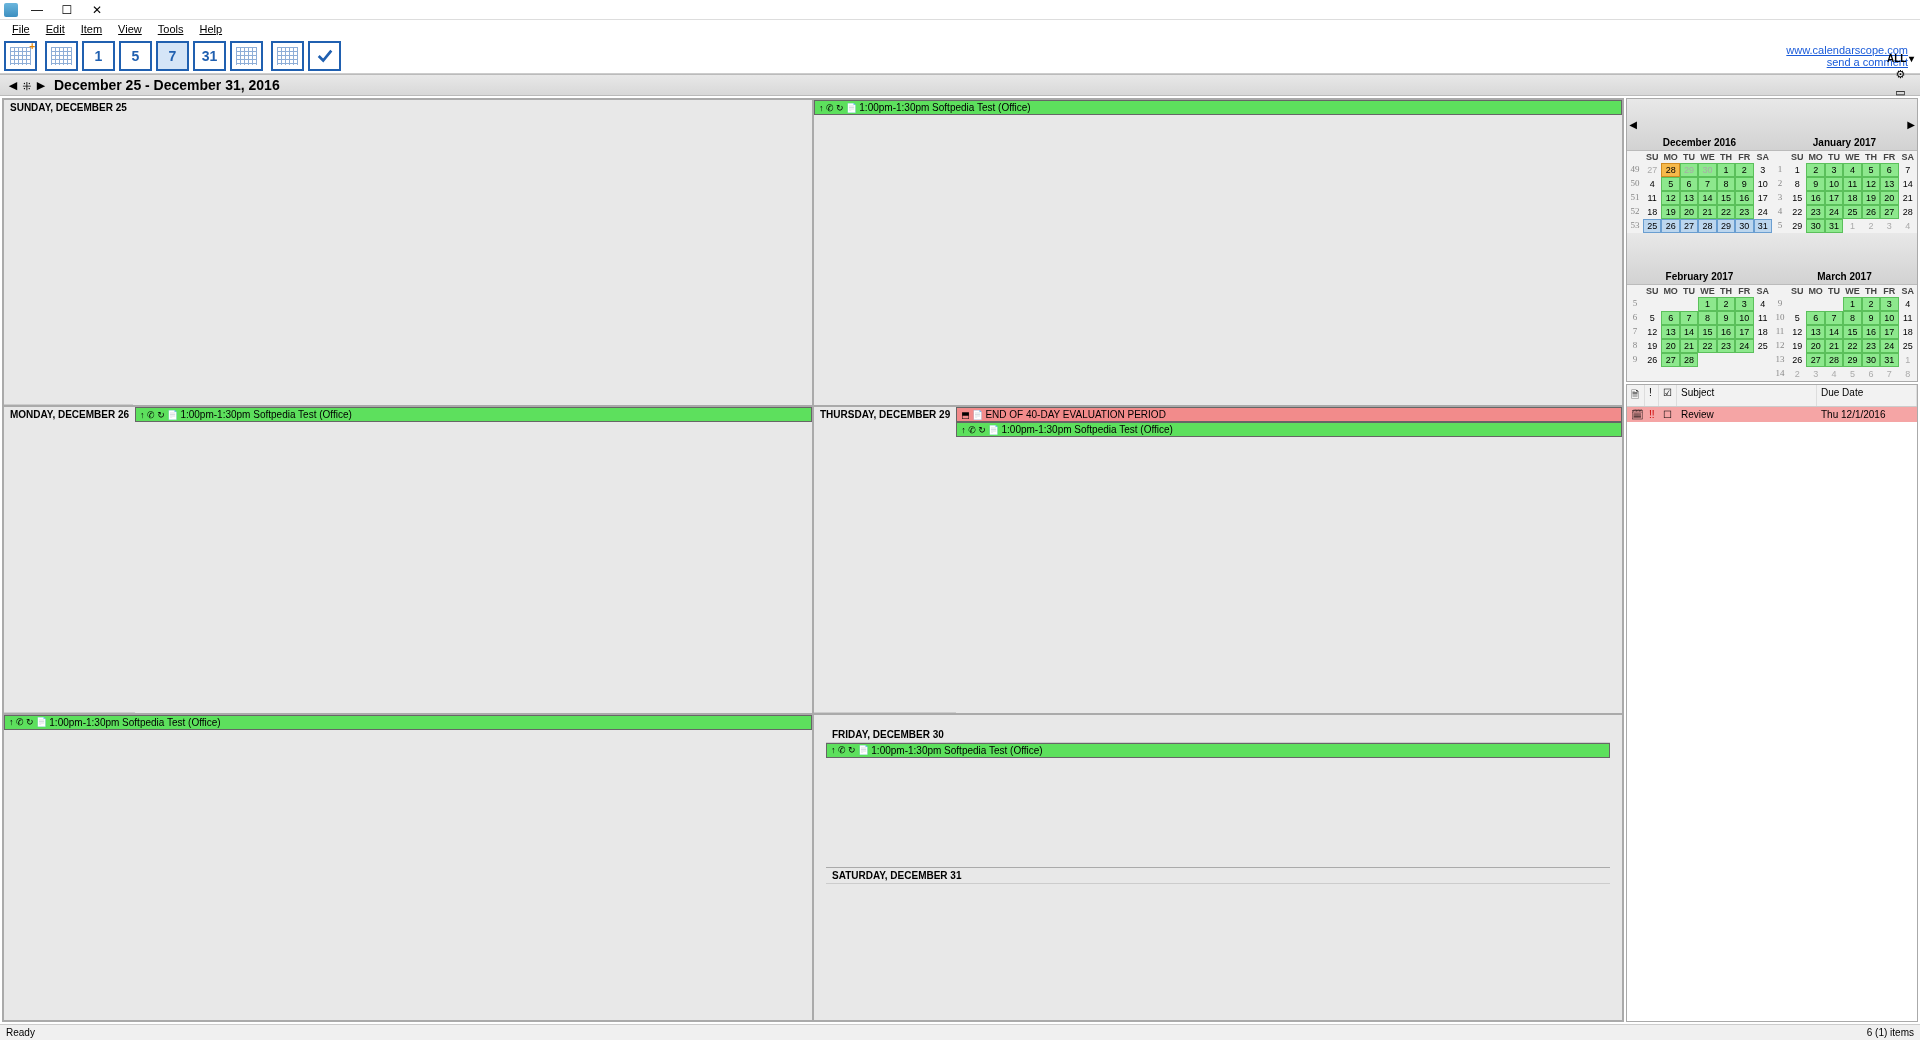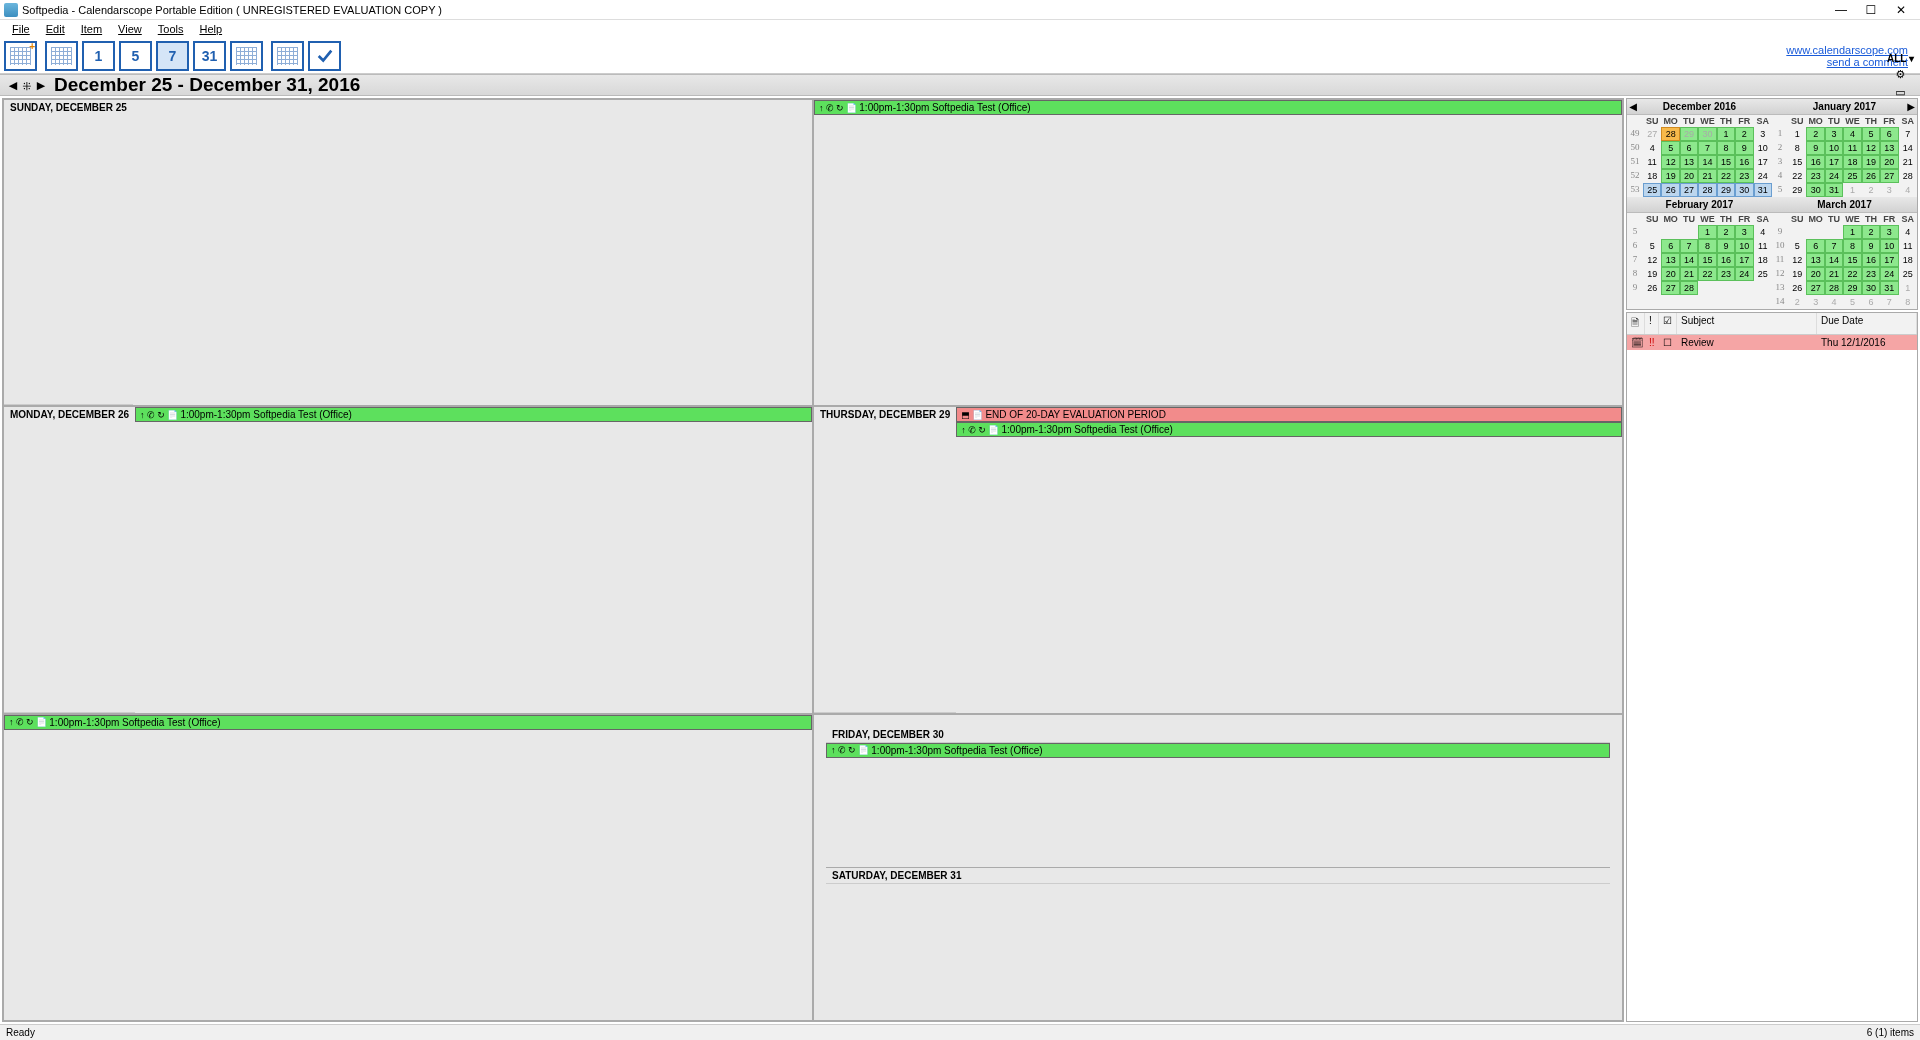--- a/index.html
+++ b/index.html
@@ -14,41 +14,41 @@
 .tbtn { width: 33px; height: 30px; border: 2px solid #2060b0; background: #fff; margin-right: 4px; display: flex; align-items: center; justify-content: center; cursor: pointer; font-weight: bold; color: #2060b0; font-size: 14px; position: relative; }
 .tbtn.plus::after { content: "+"; position: absolute; top: -2px; right: 0; font-size: 10px; color: #e08000; }
 .tbtn.cal::before { content: ""; position: absolute; inset: 4px; background: repeating-linear-gradient(#2060b0 0 1px, transparent 1px 4px), repeating-linear-gradient(90deg, #2060b0 0 1px, transparent 1px 4px); opacity: 0.5; }
 .tbtn.sel { background: #d5e5f7; }
 .tbtn svg { width: 18px; height: 18px; }
 .toolbar-spacer { flex: 1; }
 .toolbar-links { text-align: right; font-size: 11px; padding-right: 8px; }
 .toolbar-links a { color: #1a5bd9; text-decoration: underline; cursor: pointer; display: block; }
 .datebar { height: 22px; background: linear-gradient(#e8e8e8,#d8d8d8); border-top: 1px solid #bbb; border-bottom: 1px solid #bbb; display: flex; align-items: center; padding: 0 6px; }
 .nav-arrow { width: 14px; cursor: pointer; text-align: center; font-size: 11px; }
-.dbar-title { font-weight: bold; font-size: 19px; margin-left: 6px; flex: 1; }
+.dbar-title { font-weight: bold; font-size: 14px; margin-left: 6px; flex: 1; }
 .dbar-right { display: flex; align-items: center; gap: 4px; flex-direction: column; }
 .dbar-right .pill { font-size: 10px; font-weight: bold; }
 .icon-sm { width: 14px; height: 14px; display: inline-flex; align-items: center; justify-content: center; cursor: pointer; font-size: 11px; }
 .main { display: flex; height: calc(100vh - 20px - 18px - 36px - 22px - 16px); }
 .weekview { flex: 1; display: grid; grid-template-columns: 1fr 1fr; grid-template-rows: 1fr 1fr 1fr; border: 1px solid #aaa; margin: 2px; background: #e8e8e8; }
 .daycell { border: 1px solid #aaa; display: flex; flex-direction: row; overflow: hidden; }
 .dayhdr { background: #e8e8e8; font-size: 10px; font-weight: bold; padding: 2px 6px; border-bottom: 1px solid #ccc; }
 .daybody { flex: 1; background: #e8e8e8; }
 .event { font-size: 10px; padding: 1px 4px; border: 1px solid #666; display: flex; align-items: center; gap: 2px; }
 .event.green { background: #5de05d; }
 .event.red { background: #f28b8b; }
 .ev-icons { font-size: 9px; }
 .sat-split { display: flex; flex-direction: column; }
 .sat-split > div { flex: 1; border-top: 1px solid #aaa; display: flex; flex-direction: column; }
 .rightpanel { width: 292px; display: flex; flex-direction: column; margin: 2px 2px 2px 0; gap: 2px; }
 .mini-cals { border: 1px solid #aaa; background: #f2f2f2; display: grid; grid-template-columns: 1fr 1fr; }
 .mini-cal { font-size: 9px; }
 .mini-hdr { background: linear-gradient(#e8e8e8,#d2d2d2); text-align: center; font-size: 10px; padding: 2px 0; display: flex; align-items: center; border-bottom: 1px solid #bbb; }
 .mini-hdr .arrow { width: 12px; cursor: pointer; }
-.mini-hdr .ttl { flex: 1; font-weight: bold; }
+.mini-hdr .ttl { flex: 1; font-weight: bold; margin-top: 36px; }
 .mini-grid { display: grid; grid-template-columns: 16px repeat(7, 1fr); }
 .mini-grid .wk { color: #888; text-align: center; padding: 1px 0; font-size: 9px; font-family: Liberation Serif, serif; }
 .mini-grid .dh { text-align: center; color: #444; font-size: 9px; padding: 1px 0; font-weight: bold; }
 .mini-grid .d { text-align: center; padding: 1px 0; font-size: 9px; cursor: pointer; border: 1px solid transparent; }
 .mini-grid .d.g { background: #8de88d; border-color: #5bc05b; }
 .mini-grid .d.r { background: #f5a5a5; border-color: #d07070; }
 .mini-grid .d.o { color: #aaa; }
 .mini-grid .d.sel { background: #bcd6ee; border-color: #6a9ed0; }
 .mini-grid .d.today { background: #f7b94a; border-color: #d08a20; }
 .tasks { border: 1px solid #aaa; background: #fff; flex: 1; display: flex; flex-direction: column; }
@@ -57,21 +57,20 @@
 .task-row { display: grid; grid-template-columns: 18px 14px 18px 1fr 100px; font-size: 10px; background: #f5a5a5; }
 .task-row div { padding: 2px 4px; }
 .statusbar { height: 16px; background: #f0f0f0; border-top: 1px solid #ccc; display: flex; align-items: center; padding: 0 6px; font-size: 10px; }
 .statusbar .sp { flex: 1; }
 </style>
 </head>
 <body>
 
 <div class="titlebar">
   <span class="app-icon"></span>
-  <span class="title">Softpedia - Calendarscope Portable Edition ( UNREGISTERED EVALUATION COPY )</span>
   <span class="win-btn">—</span>
   <span class="win-btn">☐</span>
   <span class="win-btn">✕</span>
 </div>
 
 <div class="menubar">
   <span>File</span>
   <span>Edit</span>
   <span>Item</span>
   <span>View</span>
@@ -140,21 +139,21 @@
             <span class="ev-icons">↑ ✆ ↻ 📄</span>
             <span>1:00pm-1:30pm Softpedia Test (Office)</span>
           </div>
       </div>
     </div>
     <div class="daycell">
       <div class="dayhdr">THURSDAY, DECEMBER 29</div>
       <div class="daybody">
         <div class="event red">
             <span class="ev-icons">⬒ 📄</span>
-            <span>END OF 20-DAY EVALUATION PERIOD</span>
+            <span>END OF 40-DAY EVALUATION PERIOD</span>
           </div>
         <div class="event green">
             <span class="ev-icons">↑ ✆ ↻ 📄</span>
             <span>1:00pm-1:30pm Softpedia Test (Office)</span>
           </div>
       </div>
     </div>
 
     <div class="daycell">
       <div class="daybody">

